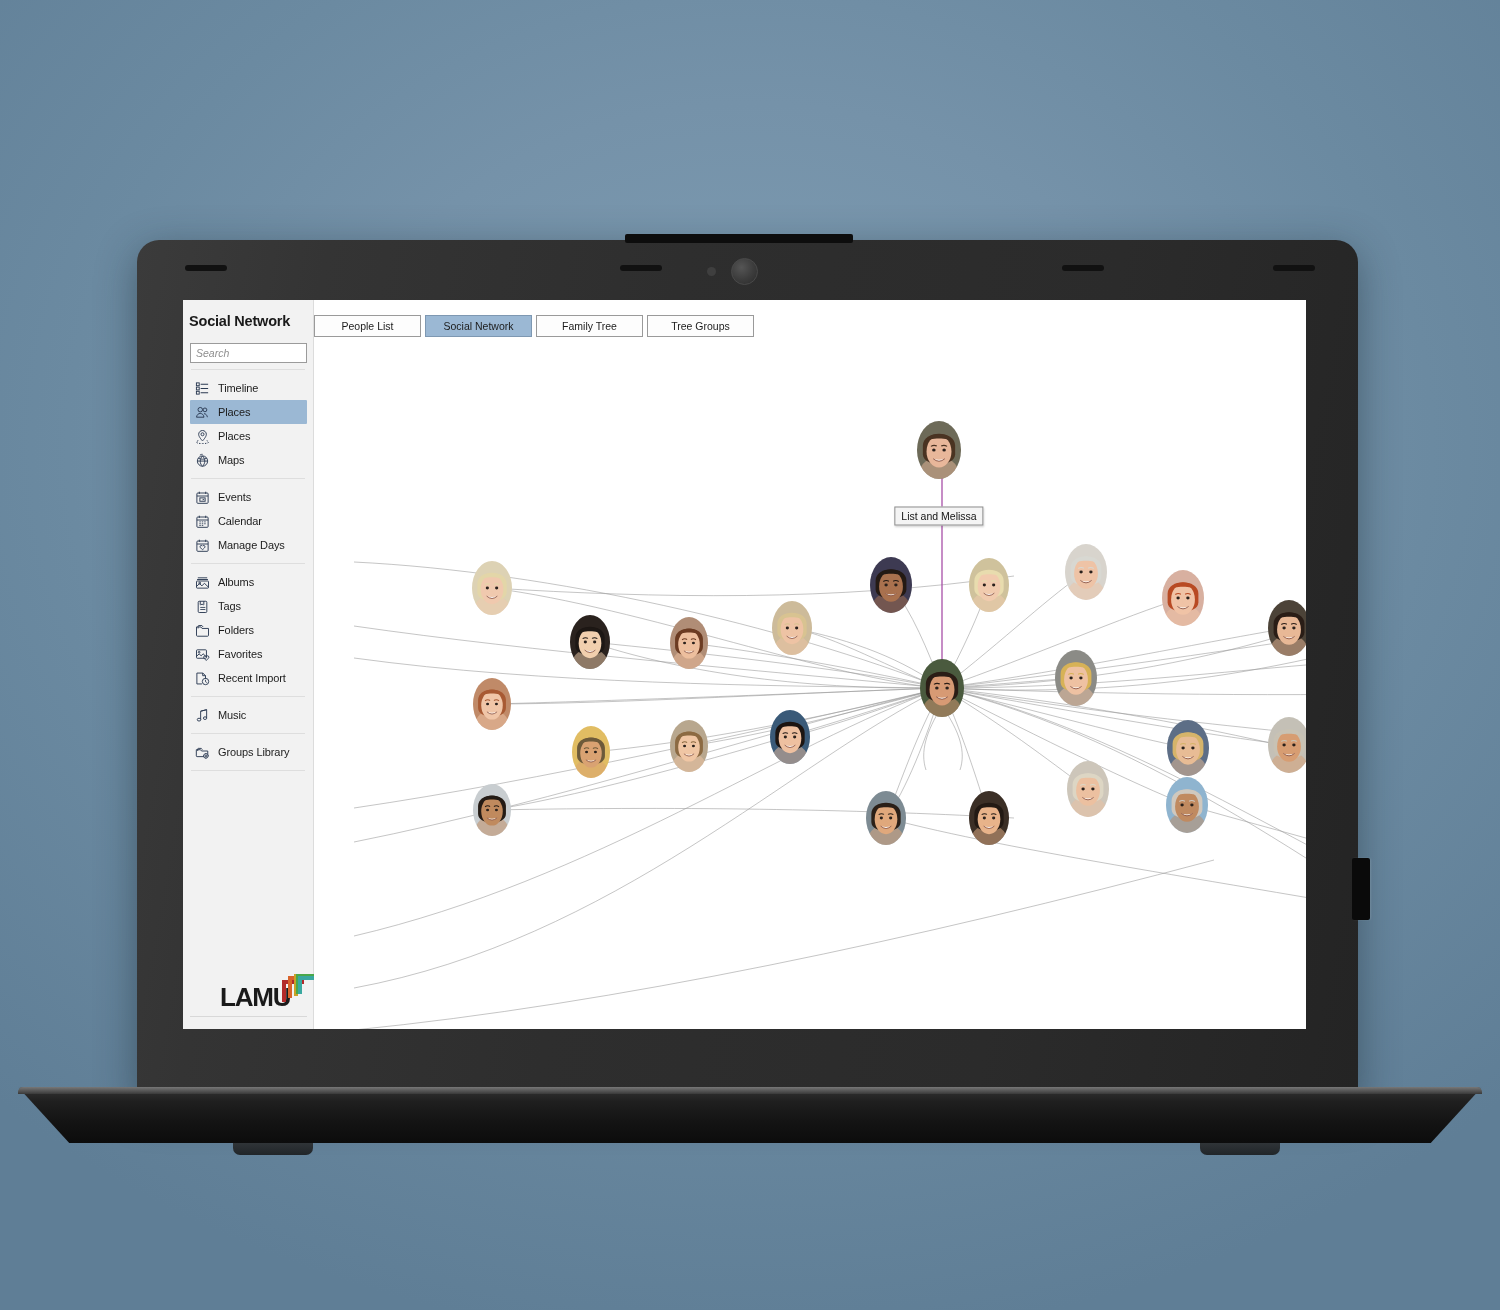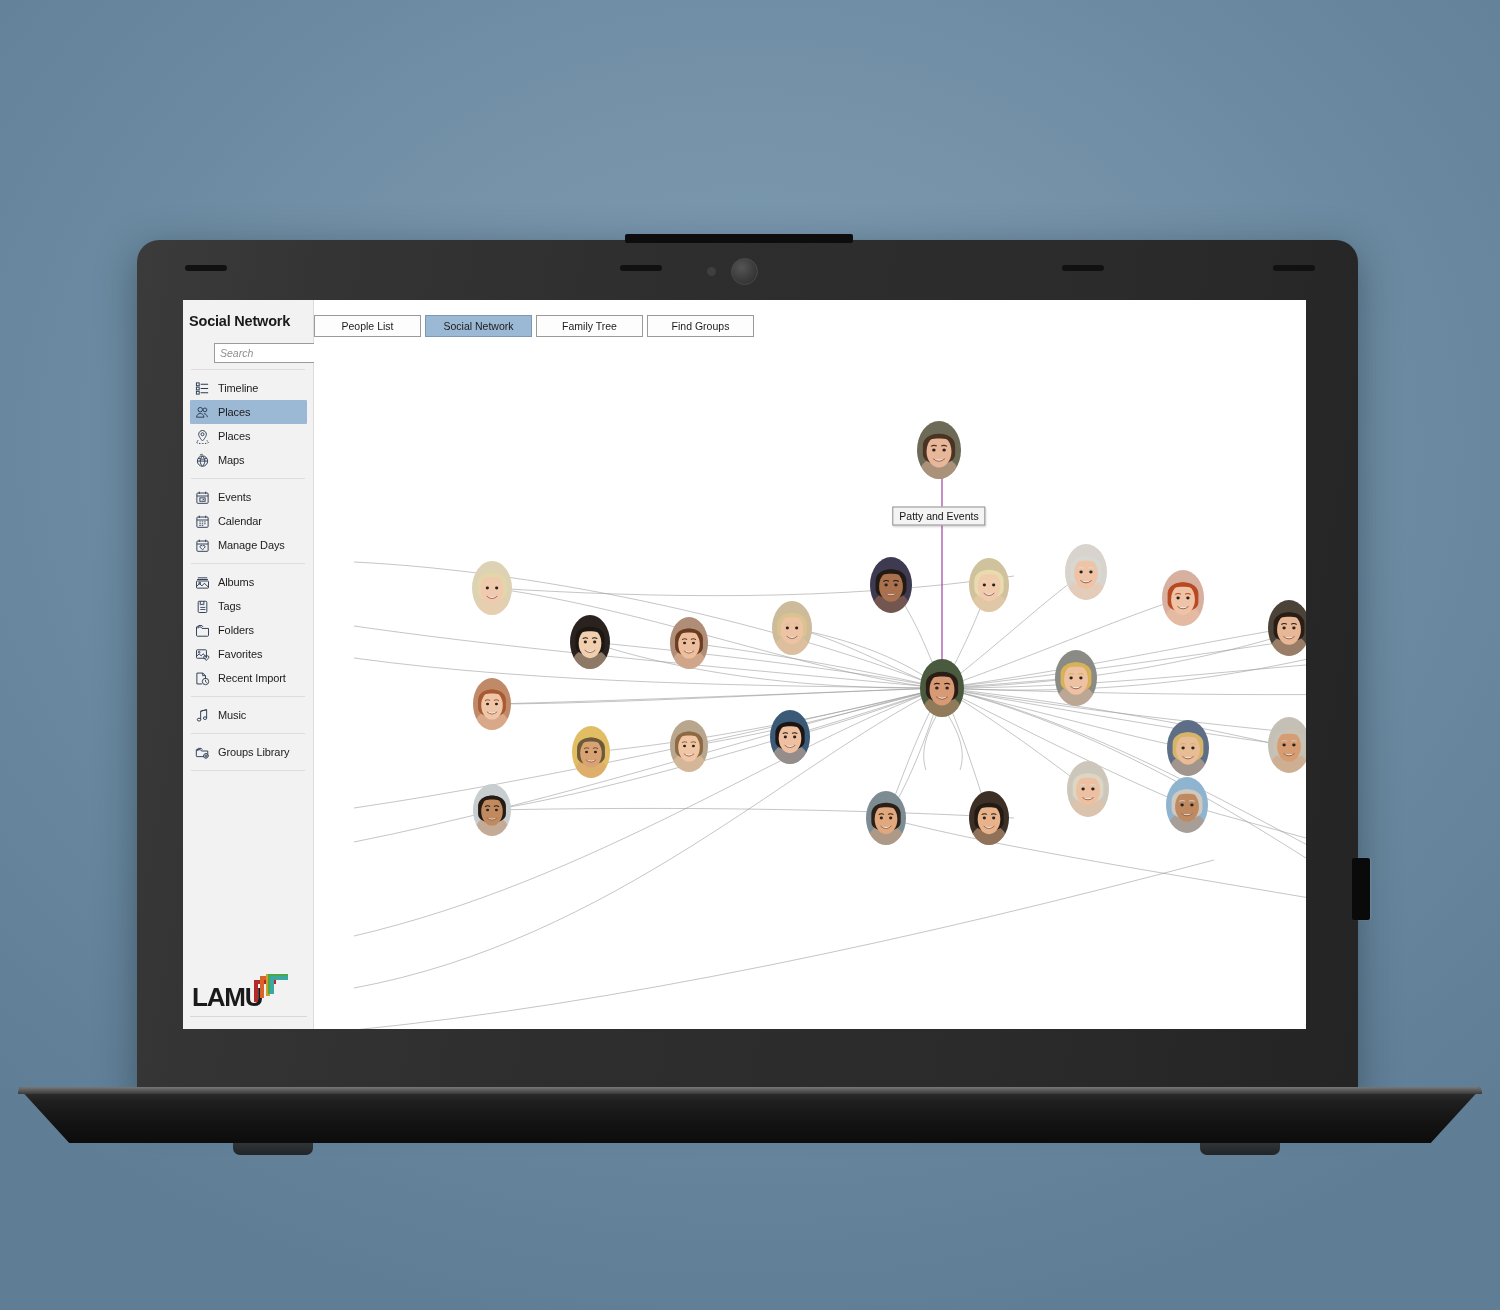--- a/index.html
+++ b/index.html
@@ -175,21 +175,20 @@
     width: 117px;
     height: 20px;
     border: 1px solid #9b9b9b;
     background: #fff;
     font-family: "Liberation Sans", sans-serif;
     font-size: 10.5px;
     font-style: italic;
     color: #8a8a8a;
     padding: 0 5px;
     outline: none;
-    margin-left: 24px;
   }
   #search-input::placeholder { color:#8e8e8e; font-style: italic; }
 
   .nav-sep {
     height: 1px;
     background: #dedede;
     margin: 6px 2px 6px 1px;
   }
   .nav-item {
     display: flex;
@@ -217,21 +216,21 @@
   }
   .nav-icon svg { width: 15px; height: 15px; display: block; }
 
   
   #logo-wrap {
     position: absolute;
     left: 7px;
     bottom: 12px;
     width: 117px;
   }
-  #logo-row { position: relative; height: 36px; }
+  #logo-row { position: relative; height: 36px; margin-left: 28px; }
   #logo-text {
     position: absolute;
     left: 2px;
     bottom: 0;
     font-size: 26px;
     font-weight: bold;
     letter-spacing: -1.2px;
     color: #1a1a1a;
     line-height: 1;
   }
@@ -524,21 +523,21 @@
           <div class="tab-btn">
             <span>People List</span>
           </div>
           <div class="tab-btn active">
             <span>Social Network</span>
           </div>
           <div class="tab-btn">
             <span>Family Tree</span>
           </div>
           <div class="tab-btn">
-            <span>Find Groups</span>
+            <span>Tree Groups</span>
           </div>
         </div>
 
       <div id="graph">
         <svg id="graph-svg" viewBox="0 0 992 689" preserveAspectRatio="none">
           <g id="edge-group" fill="none" stroke-width="0.8" stroke="#9a9a9a">
               <path d="M628,348 C520,340 330,268 178,248" opacity="0.72"></path>
               <path d="M628,348 C540,330 380,312 276,302" opacity="0.72"></path>
               <path d="M628,348 C560,332 450,312 375,303" opacity="0.72"></path>
               <path d="M628,348 C580,330 520,296 478,288" opacity="0.72"></path>
@@ -954,21 +953,21 @@
     <ellipse cx="23" cy="40" rx="2.4" ry="2.1" fill="#2a211c"></ellipse>
     <ellipse cx="37" cy="40" rx="2.4" ry="2.1" fill="#2a211c"></ellipse>
     <path d="M19 35 q4 -2.6 8 -.4" stroke="#2b1d16" stroke-width="1.6" fill="none"></path>
     <path d="M33 34.6 q4 -2.2 8 .4" stroke="#2b1d16" stroke-width="1.6" fill="none"></path>
     <path d="M22 52 q8 6 16 0 q-8 3 -16 0 Z" fill="#ffffff"></path>
     <path d="M22 52 q8 7 16 0" stroke="#8d5a4c" stroke-width="1.3" fill="none"></path>
     <path d="M28 42 q2 5 3.6 5.4" stroke="#d79a74" stroke-width="1.4" fill="none" opacity=".8"></path>
   </svg>
             </div>
           </div>
-        <div id="tooltip" style="left: 625px; top: 176px; transform: translate(-50%, -50%);">Patty and Events</div>
+        <div id="tooltip" style="left: 625px; top: 176px; transform: translate(-50%, -50%);">List and Melissa</div>
       </div>
     </div>
 
   </div>
 
   <div class="base-foot" id="foot-left"></div>
   <div class="base-foot" id="foot-right"></div>
   <div id="laptop-base"></div>
   <div id="base-lip"></div>
 

